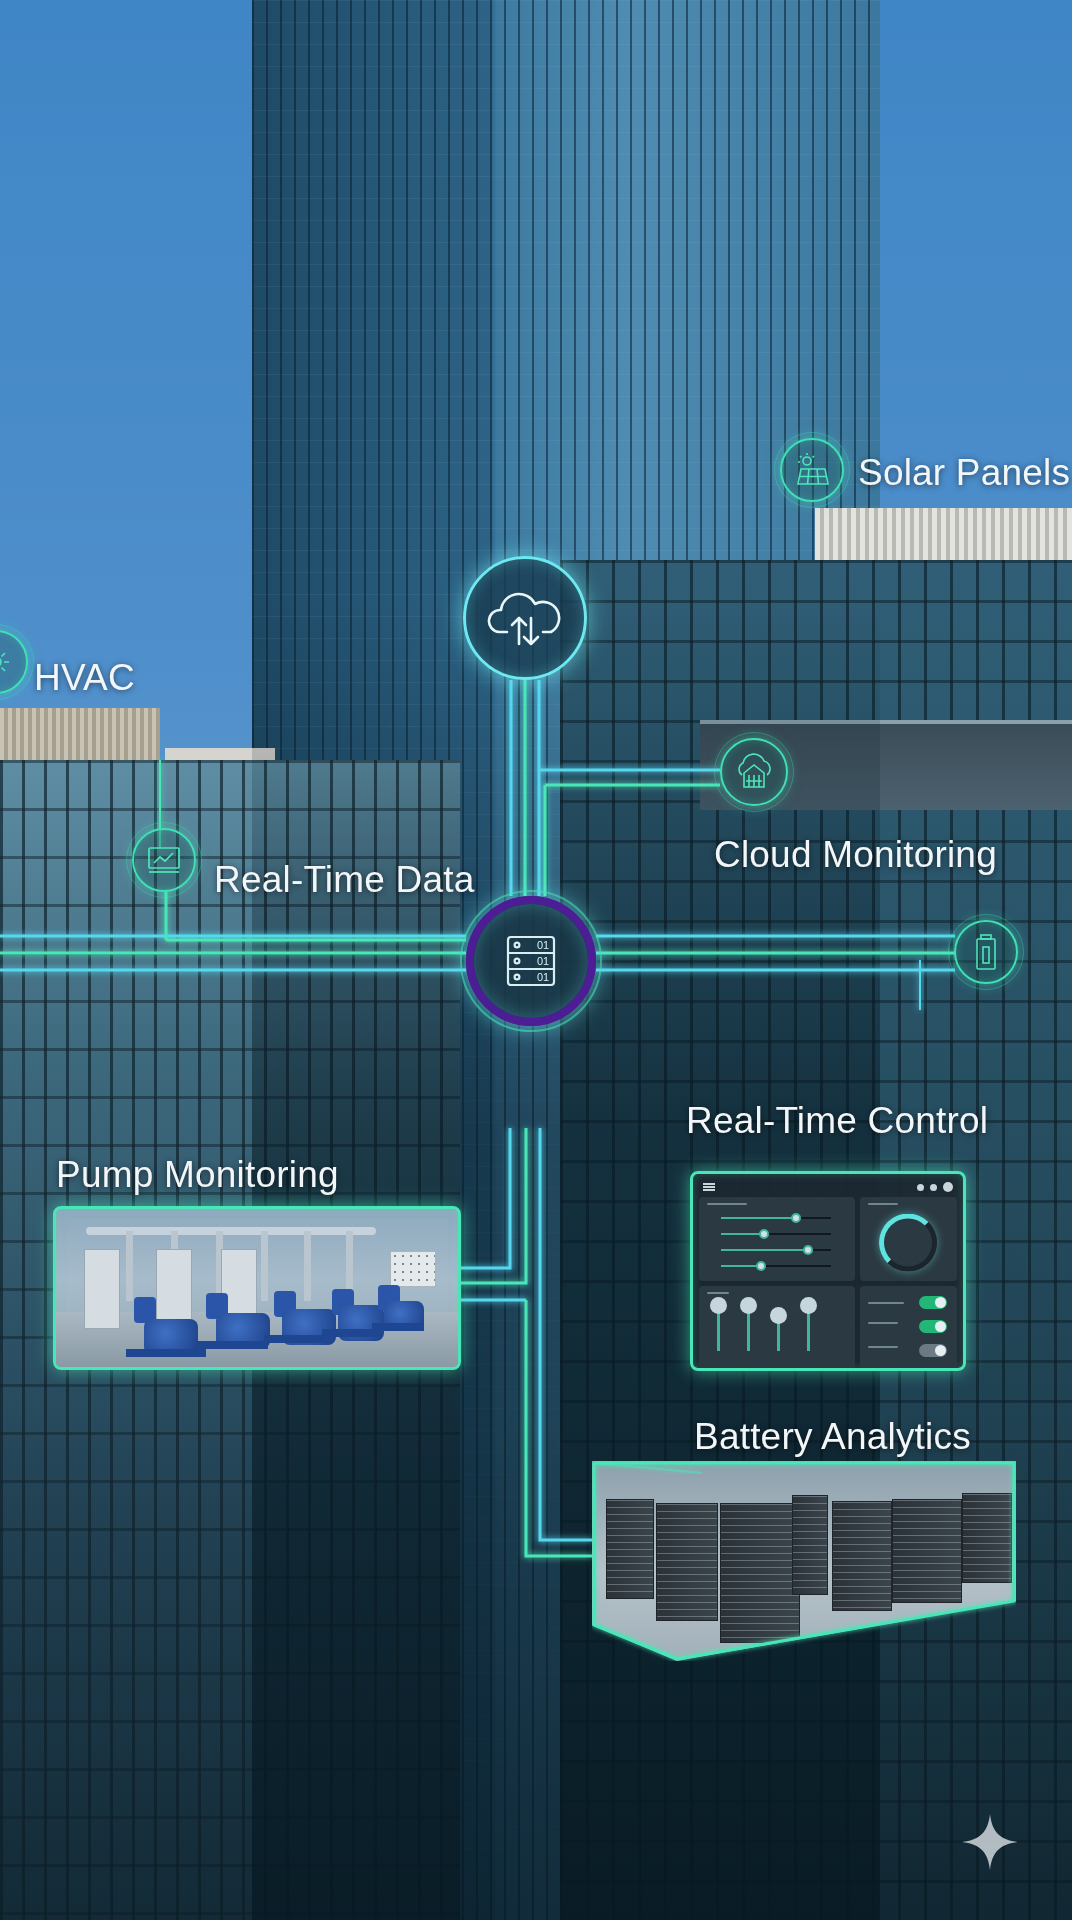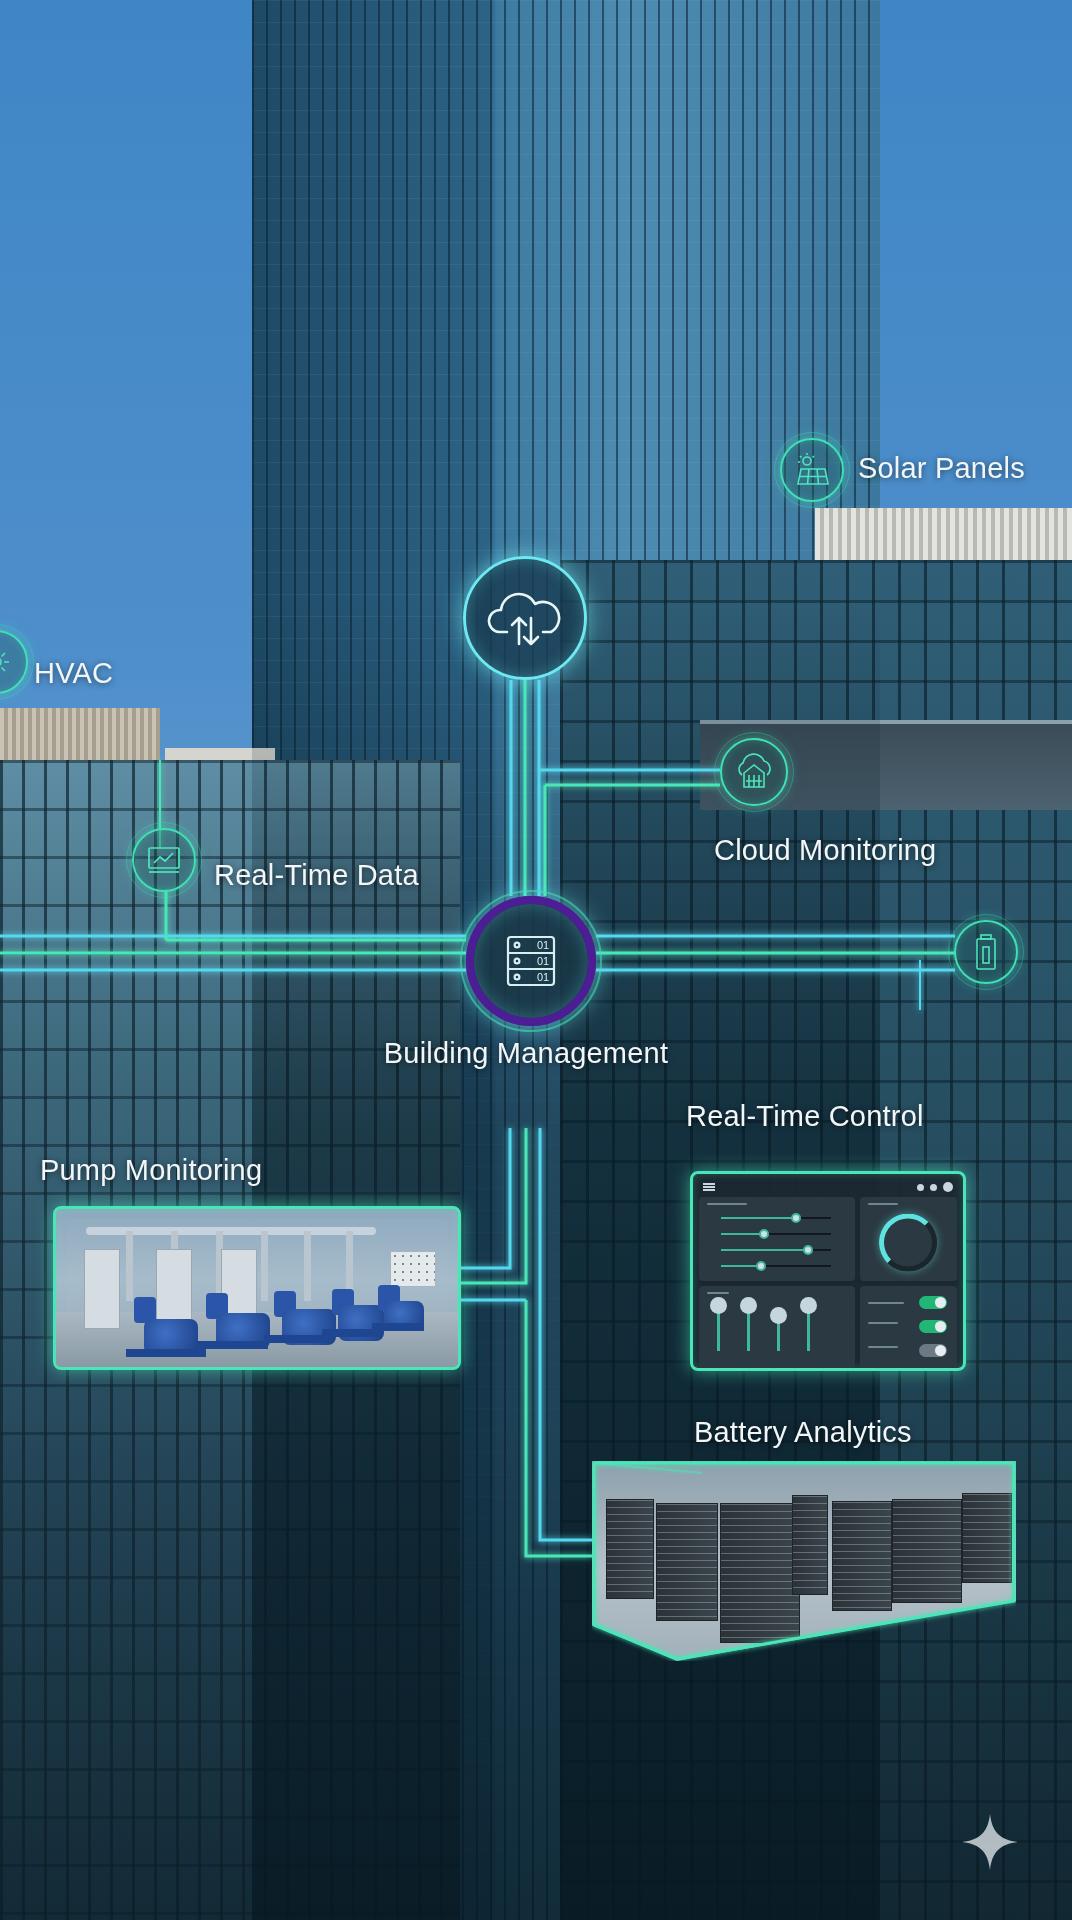--- a/index.html
+++ b/index.html
@@ -41,21 +41,21 @@
 
   
   .node { position:absolute; border-radius:50%; display:flex; align-items:center; justify-content:center; }
   .node svg { display:block; }
   .node.small { width:64px; height:64px; border:2.5px solid #3fe0b4; background: rgba(30,90,90,.35); box-shadow: 0 0 14px rgba(63,224,180,.55), inset 0 0 10px rgba(63,224,180,.25); }
   .node.small::after { content:""; position:absolute; inset:-8px; border-radius:50%; border:1px solid rgba(63,224,180,.35); }
   .node.cloud { left:463px; top:556px; width:124px; height:124px; border:3px solid #6ee9f0; background: rgba(25,60,80,.82); box-shadow: 0 0 22px rgba(110,233,240,.7), inset 0 0 16px rgba(110,233,240,.3); }
   .node.bms { left:466px; top:896px; width:130px; height:130px; border:8px solid #4c1d95; background: rgba(25,55,70,.88); box-shadow: 0 0 24px rgba(110,233,240,.75), inset 0 0 18px rgba(110,233,240,.3); }
   .node.bms::after { content:""; position:absolute; inset:-14px; border-radius:50%; border:2px solid rgba(63,224,180,.6); }
 
-  .label { position:absolute; color:#f2f6f8; font-size:29px; letter-spacing:.2px; text-shadow: 0 1px 6px rgba(0,0,0,.55); white-space:nowrap; }
+  .label { position:absolute; color:#f2f6f8; font-size:37px; letter-spacing:.2px; text-shadow: 0 1px 6px rgba(0,0,0,.55); white-space:nowrap; }
   .label.center { text-align:center; line-height:40px; }
 
   
   .panel { position:absolute; border:3px solid #49e7b8; border-radius:8px; box-shadow: 0 0 18px rgba(73,231,184,.6), inset 0 0 10px rgba(73,231,184,.25); overflow:hidden; }
   .pump-panel { left:53px; top:1206px; width:408px; height:164px;
     background: linear-gradient(180deg, #8ea9be 0%, #a7bccb 45%, #9fb3c1 70%, #7c93a3 100%); }
   .pump-floor { position:absolute; left:0; bottom:0; width:100%; height:55px; background: linear-gradient(180deg,#a9b8c3,#8a9aa5); }
   .pump-pipe { position:absolute; left:30px; top:18px; width:290px; height:8px; background:#c7d3dc; border-radius:4px; }
   .pump-riser { position:absolute; top:22px; width:7px; height:70px; background:#b9c6cf; }
   .pump-unit { position:absolute; width:54px; height:36px; background: radial-gradient(circle at 40% 40%, #3f6fc4, #1b3f86); border-radius:8px; }
@@ -209,24 +209,23 @@
     <path d="M5 20 H51 M5 36 H51"></path>
     <circle cx="14" cy="12" r="2.4"></circle>
       <circle cx="14" cy="28" r="2.4"></circle>
       <circle cx="14" cy="44" r="2.4"></circle>
     <text x="34" y="16" fill="#d9eef2" stroke="none" font-size="11" font-family="Liberation Sans, sans-serif">01</text>
     <text x="34" y="32" fill="#d9eef2" stroke="none" font-size="11" font-family="Liberation Sans, sans-serif">01</text>
     <text x="34" y="48" fill="#d9eef2" stroke="none" font-size="11" font-family="Liberation Sans, sans-serif">01</text>
   </svg>
 </div>
 <div class="label center" style="left:336px; top:1033px; width:380px;">
-  <div>Building Management</div>
-</div>
-
-<div class="label" style="left:40px; top:1154px;">Pump Monitoring</div>
+</div>
+
+<div class="label" style="left:56px; top:1154px;">Pump Monitoring</div>
 <div class="panel pump-panel">
   <div style="position:absolute; inset:0;">
     <div class="pump-floor"></div>
     <div class="pump-pipe"></div>
     <div class="pump-riser" style="left:70px;"></div>
     <div class="pump-riser" style="left:115px;"></div>
     <div class="pump-riser" style="left:160px;"></div>
     <div class="pump-riser" style="left:205px;"></div>
     <div class="pump-riser" style="left:248px;"></div>
     <div class="pump-riser" style="left:290px;"></div>

